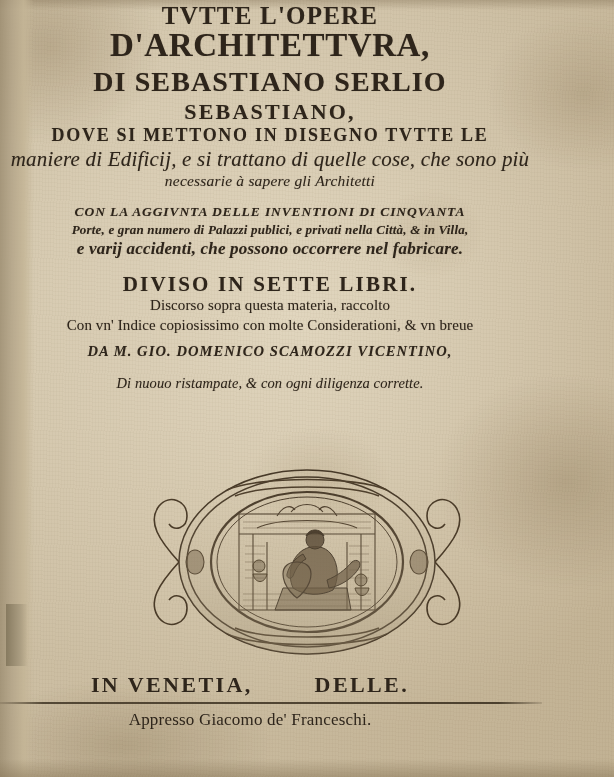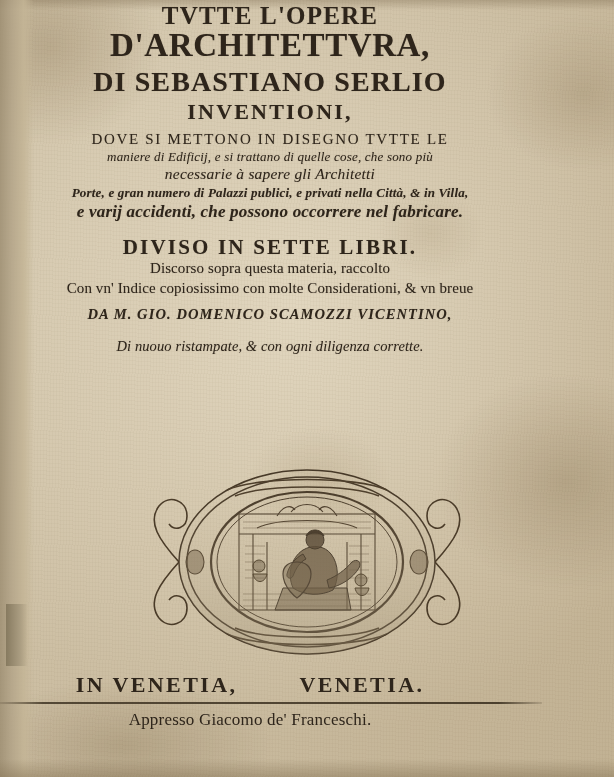--- a/index.html
+++ b/index.html
@@ -126,31 +126,30 @@
     font-weight: 700;
     margin-top: 2px;
   }
   .l5 {
     font-size: 22px;
     letter-spacing: 2.2px;
     font-weight: 700;
     margin-top: 1px;
   }
   .l6 {
-    font-size: 15px;
+    font-size: 18px;
     letter-spacing: 1.7px;
-    font-weight: 400;
-    margin-top: 6px;
+    font-weight: 700;
   }
   .italic {
     font-style: italic;
     font-family: "Liberation Serif", serif;
   }
   .l7 {
-    font-size: 13px;
+    font-size: 21px;
     letter-spacing: 0.2px;
     margin-top: 1px;
   }
   .l8 {
     font-size: 15.5px;
     letter-spacing: 0.2px;
     margin-top: 0px;
   }
   .l9 {
     font-size: 13.5px;
@@ -260,24 +259,25 @@
 
   <div class="top-shadow"></div>
   <div class="left-edge"></div>
   <div class="left-edge-dark"></div>
   <div class="bottom-edge"></div>
 
   <div class="content">
     <span class="ln l1">TVTTE L'OPERE</span>
     <span class="ln l2">D'ARCHITETTVRA,</span>
     <span class="ln l4">DI SEBASTIANO SERLIO</span>
-    <span class="ln l5">INVENTIONI,</span>
+    <span class="ln l5">SEBASTIANO,</span>
     <span class="ln l6">DOVE SI METTONO IN DISEGNO TVTTE LE</span>
     <span class="ln l7 italic">maniere di Edificij, e si trattano di quelle cose, che sono più</span>
     <span class="ln l8 italic">necessarie à sapere gli Architetti</span>
+    <span class="ln l9 italic">CON LA AGGIVNTA DELLE INVENTIONI DI CINQVANTA</span>
     <span class="ln l10 italic">Porte, e gran numero di Palazzi publici, e privati nella Città, &amp; in Villa,</span>
     <span class="ln l11 italic">e varij accidenti, che possono occorrere nel fabricare.</span>
     <span class="ln l12">DIVISO IN SETTE LIBRI.</span>
     <span class="ln l14">Discorso sopra questa materia, raccolto</span>
     <span class="ln l13">Con vn' Indice copiosissimo con molte Considerationi, &amp; vn breue</span>
     <span class="ln l15 italic">DA M. GIO. DOMENICO SCAMOZZI VICENTINO,</span>
     <span class="ln l16 italic">Di nuouo ristampate, &amp; con ogni diligenza corrette.</span>
   </div>
 
   <div class="ornament-wrap">
@@ -362,19 +362,19 @@
         <path d="M230 54 C224 44, 216 42, 212 48"></path>
       </g>
 
       <ellipse cx="200" cy="100" rx="128" ry="92" fill="url(#plateTone)"></ellipse>
     </svg>
   </div>
 
   <div class="imprint">
     <div class="imprint-row">
       <span class="city">IN VENETIA,</span>
-      <span class="year">VENETIA.</span>
+      <span class="year">DELLE.</span>
     </div>
     <div class="rule"></div>
     <div class="printer">Appresso Giacomo de' Franceschi.</div>
   </div>
 
 </div>
 
 </body></html>

